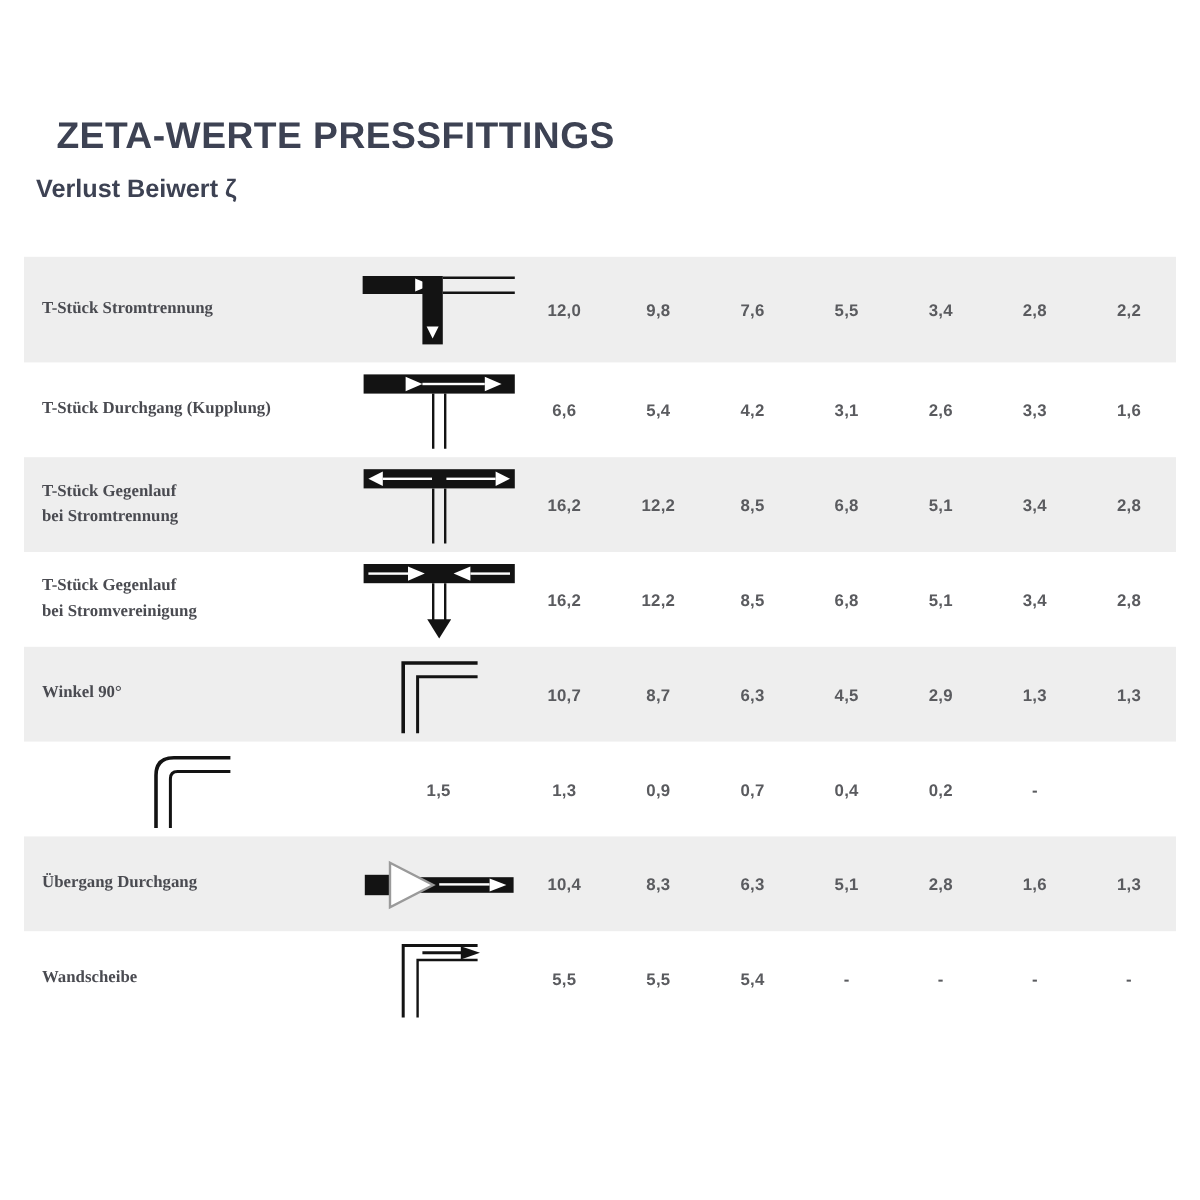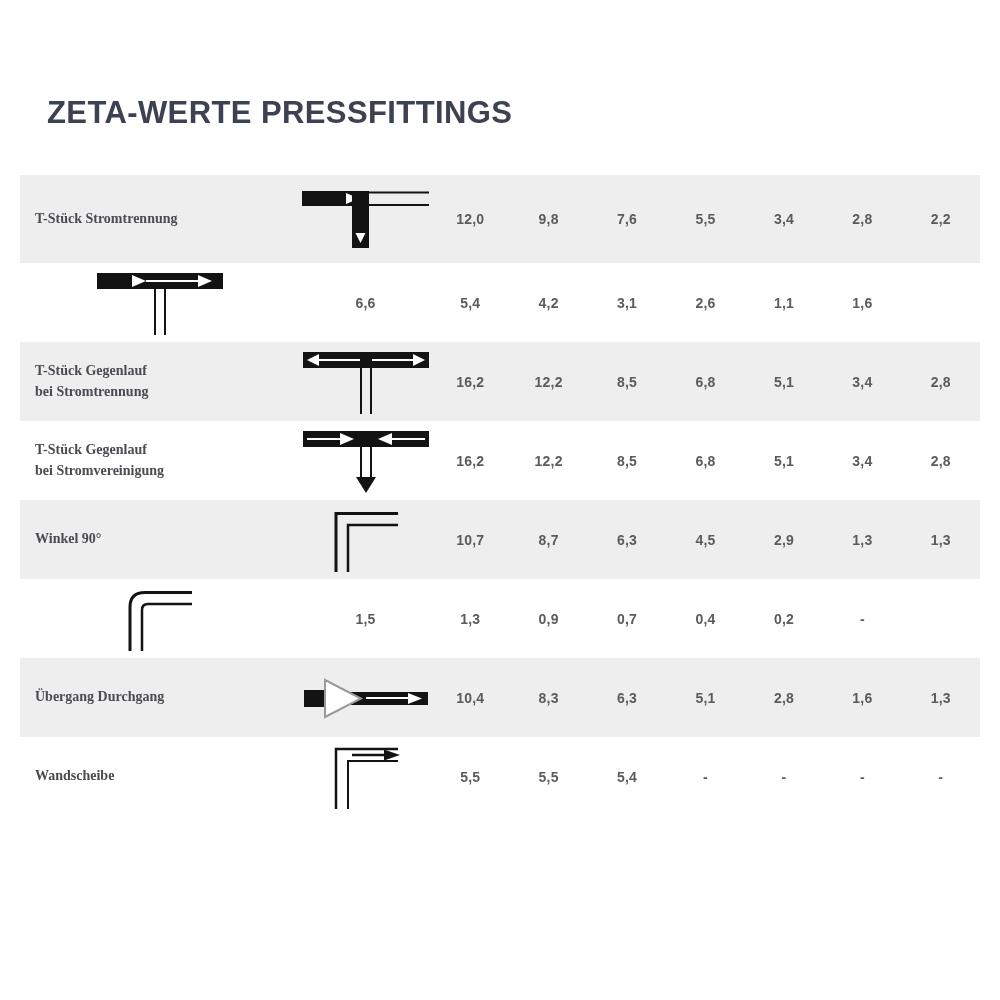--- a/index.html
+++ b/index.html
@@ -109,50 +109,52 @@
   <symbol id="sym-wall-plate-elbow" viewBox="0 0 128 72">
     <path d="M34 68 V8 H96" stroke="currentColor" stroke-width="2.5" fill="none"></path>
     <path d="M46 68 V20 H96" stroke="currentColor" stroke-width="2" fill="none"></path>
     <path d="M50 14 H84" stroke="currentColor" stroke-width="2.5" fill="none"></path>
     <path d="M82 8.5 L98 14 L82 19.5 Z" fill="currentColor"></path>
   </symbol>
 </svg>
 
 <div class="page">
   <h1 class="title">ZETA-WERTE PRESSFITTINGS</h1>
+  <div class="subtitle">Verlust Beiwert ζ</div>
 
   <div class="table">
     <div id="tbody">
         <div class="tr shaded">
           <div class="td col-bauteil">T-Stück Stromtrennung</div>
           <div class="td col-symbol">
             <svg class="sym" viewBox="0 0 128 72">
               <use href="#sym-tee-flow-separation"></use>
             </svg>
           </div>
           <div class="td col-dim">12,0</div>
           <div class="td col-dim">9,8</div>
           <div class="td col-dim">7,6</div>
           <div class="td col-dim">5,5</div>
           <div class="td col-dim">3,4</div>
           <div class="td col-dim">2,8</div>
           <div class="td col-dim">2,2</div>
         </div>
         <div class="tr">
+          <div class="td col-bauteil">T-Stück Durchgang (Kupplung)</div>
           <div class="td col-symbol">
             <svg class="sym" viewBox="0 0 128 72">
               <use href="#sym-tee-straight-through"></use>
             </svg>
           </div>
           <div class="td col-dim">6,6</div>
           <div class="td col-dim">5,4</div>
           <div class="td col-dim">4,2</div>
           <div class="td col-dim">3,1</div>
           <div class="td col-dim">2,6</div>
-          <div class="td col-dim">1,1</div>
+          <div class="td col-dim">3,3</div>
           <div class="td col-dim">1,6</div>
         </div>
         <div class="tr shaded">
           <div class="td col-bauteil">T-Stück Gegenlauf
 bei Stromtrennung</div>
           <div class="td col-symbol">
             <svg class="sym" viewBox="0 0 128 72">
               <use href="#sym-tee-counterflow-separation"></use>
             </svg>
           </div>

